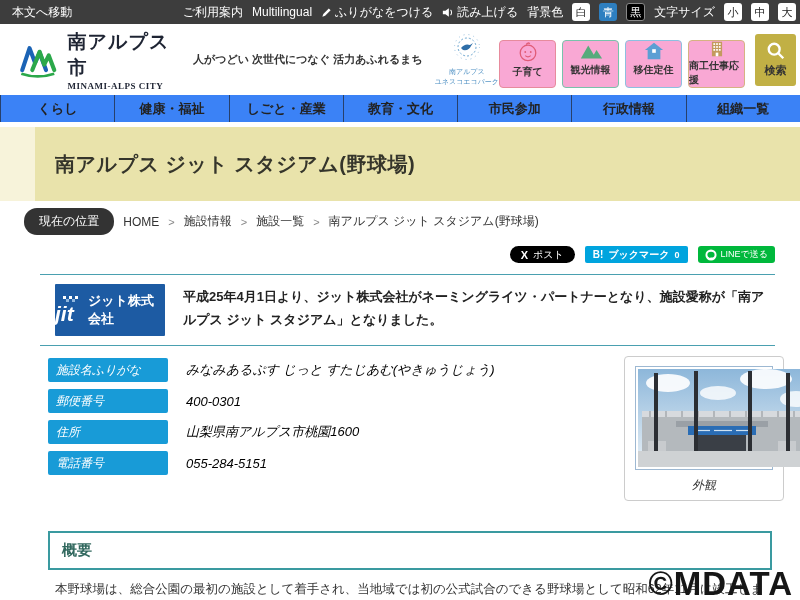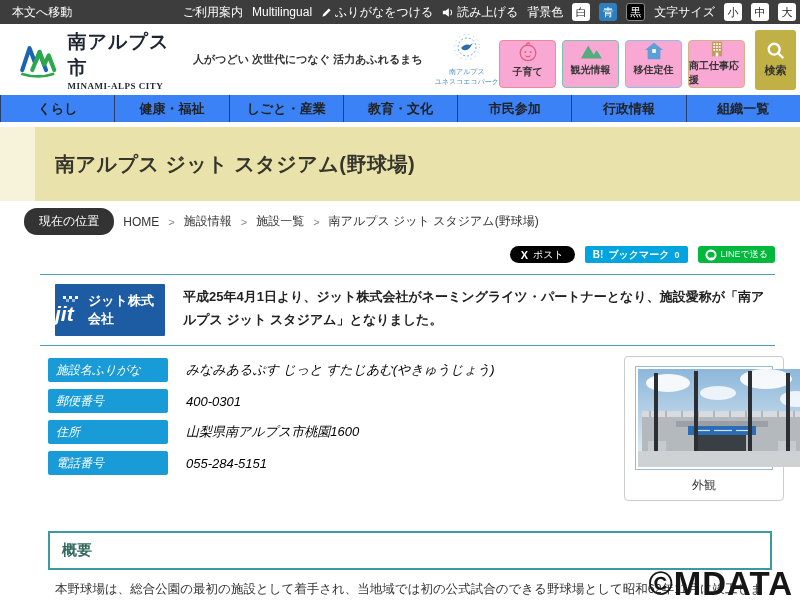--- a/index.html
+++ b/index.html
@@ -30,21 +30,21 @@
   .ecopark { margin-left:12px; width:66px; text-align:center; color:#4a8ec2; cursor:pointer; }
   .ecopark .t { font-size:7px; line-height:1.3; white-space:nowrap; }
   .quick-buttons { margin-left:auto; display:flex; gap:6px; align-items:center; }
   .qbtn { width:57px; height:48px; background:#f9a8d4; border:1px solid #ccc; border-radius:4px;
     display:flex; flex-direction:column; align-items:center; justify-content:flex-start; gap:2px;
     font-size:10px; font-weight:bold; color:#333; cursor:pointer;margin-top:9px; }
   .qbtn.pink  { border-color:#e78b9d; }
   .qbtn.green { border-color:#79c2ab; }
   .qbtn.blue  { border-color:#8cc0e0; }
   .qbtn.tan   { border-color:#d6b282; }
-  .search-btn { width:41px; height:60px; background:#c1b045; border:none; border-radius:3px;
+  .search-btn { width:41px; height:52px; background:#c1b045; border:none; border-radius:3px;
     display:flex; flex-direction:column; align-items:center; justify-content:center; gap:2px;
     font-size:11px; font-weight:bold; color:#333; cursor:pointer; margin-left:4px; }
   
   .nav { height:27px; display:flex; background:#3b82f6; }
   .nav-item { flex:1; display:flex; align-items:center; justify-content:center;
     font-size:13px; font-weight:bold; color:#222; border-left:1px solid #27406b; cursor:pointer; }
   
   .title-band { margin-top:5px; height:74px; background:#f7f3da; }
   .title-fill { margin-left:35px; height:100%; background:#e9e3ab;
     display:flex; align-items:center; padding-left:20px; }
@@ -76,21 +76,21 @@
   .jit-company { color:#fff; font-size:13px; font-weight:bold; }
   .notice-text { font-size:13px; font-weight:bold; color:#222; line-height:1.8; padding-top:1px; }
   
   .content-row { display:flex; margin:10px 16px 0 48px; }
   .info-table { flex:1; padding-top:2px; }
   .info-row { display:flex; align-items:center; margin-bottom:7px;font-style:italic; }
   .info-label { width:120px; height:24px; background:#189bd7; color:#fff; font-size:12px;
     display:flex; align-items:center; padding-left:8px; border-radius:2px; flex-shrink:0; }
   .info-value { margin-left:18px; font-size:13px; color:#000000; }
   .photo-card { width:160px; background:#fff; border:1px solid #ccc; border-radius:4px;
-    padding:9px 10px 6px; align-self:flex-start; }
+    padding:9px 10px 6px; align-self:flex-start;font-style:italic; }
   .photo-frame { border:1px solid #9db8d2; background:#fff; padding:2px; line-height:0; }
   .photo-caption { text-align:center; font-size:12px; color:#333; margin-top:7px; }
   
   .overview-box { margin:30px 28px 0 48px; border:2px solid #3a9aa0; background:#fff;
     padding:8px 12px; }
   .overview-box h2 { font-size:15px; font-weight:bold; color:#31685e; }
   .paragraphs { margin:9px 28px 0 55px; font-size:12.5px; color:#333; line-height:1.75; }
   .watermark { position:absolute; right:7px; bottom:-3px; font-size:33px; font-weight:bold;
     color:#161616; letter-spacing:1px; background:transparent; }
 </style>

